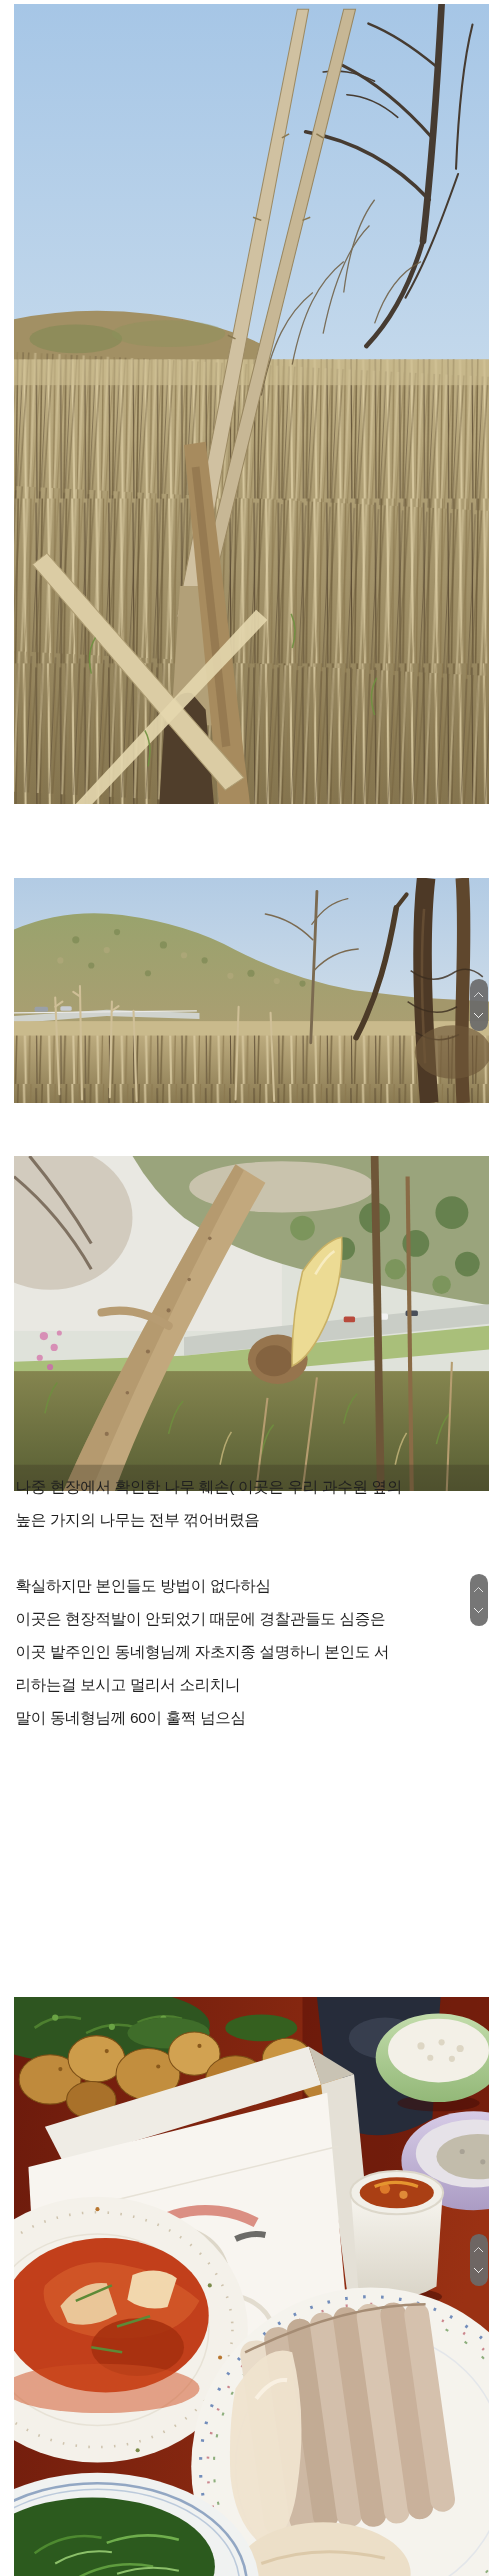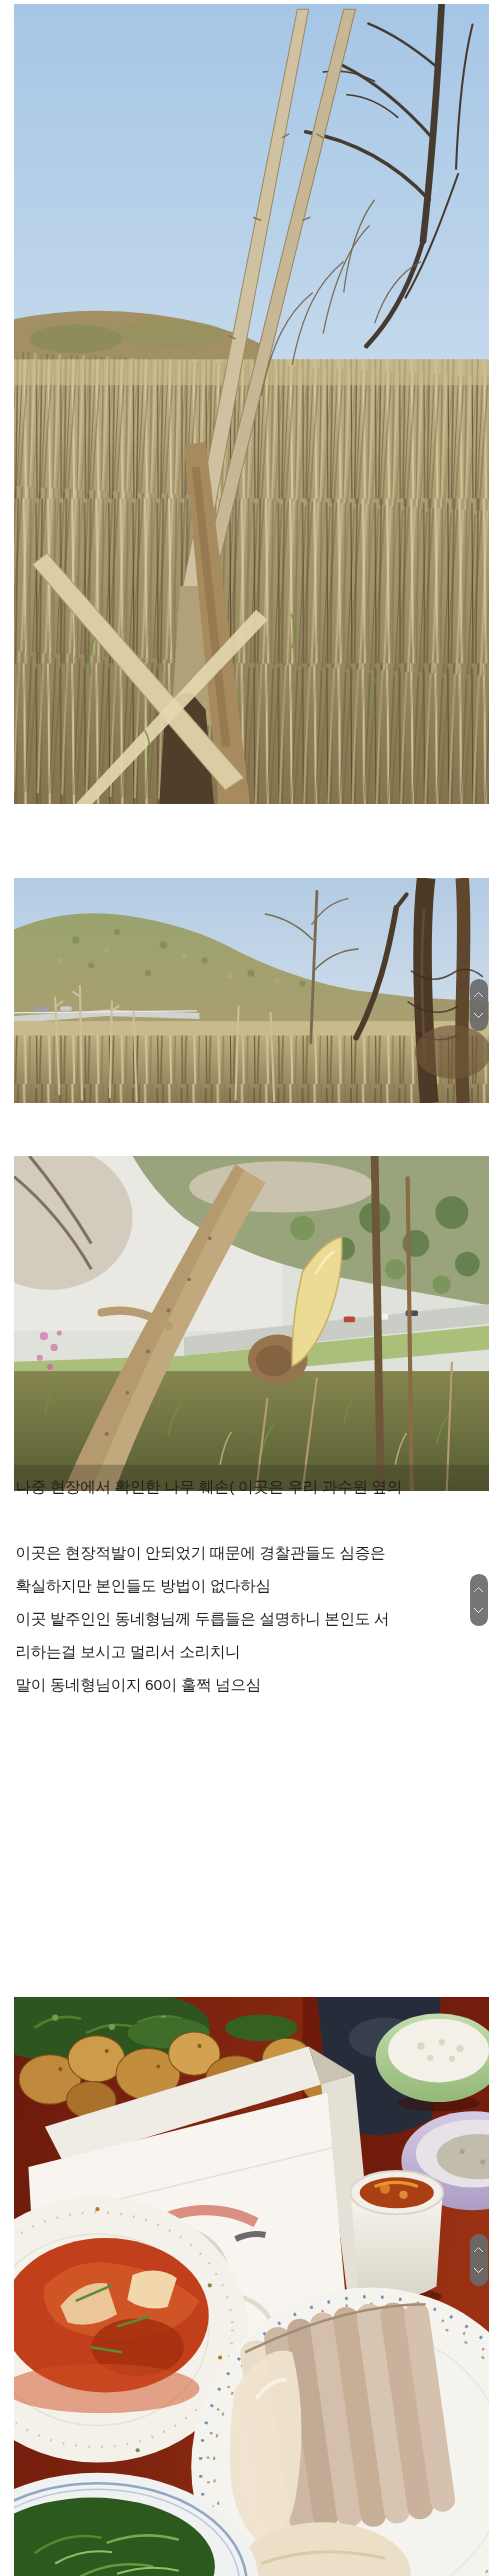--- a/index.html
+++ b/index.html
@@ -254,26 +254,27 @@
           <circle cx="50" cy="392" r="6"></circle>
         <circle cx="88" cy="344" r="5"></circle>
           <circle cx="70" cy="410" r="6" fill="#c578a4"></circle>
       </g>
       <rect y="600" width="922" height="51" fill="#3e3a24" opacity=".35"></rect>
     </svg>
   </div>
 
   <div class="textblock" id="textblock-middle">
     <div class="tline">나중 현장에서 확인한 나무 훼손( 이곳은 우리 과수원 옆의</div>
+    <div class="tline">높은 가지의 나무는 전부 꺾어버렸음</div>
     <div class="tline"></div>
+    <div class="tline">확실하지만 본인들도 방법이 없다하심</div>
     <div class="tline">이곳은 현장적발이 안되었기 때문에 경찰관들도 심증은</div>
-    <div class="tline">확실하지만 본인들도 방법이 없다하심</div>
-    <div class="tline">이곳 밭주인인 동네형님께 두릅들은 설명하니 본인도 서</div>
+    <div class="tline">이곳 밭주인인 동네형님께 자초지종 설명하니 본인도 서</div>
     <div class="tline">리하는걸 보시고 멀리서 소리치니</div>
-    <div class="tline">말이 동네형님이지 60이 훌쩍 넘으심</div>
+    <div class="tline">말이 동네형님께 60이 훌쩍 넘으심</div>
   </div>
 
   <div class="photo" id="photo4" aria-label="Table with fried chicken box, kimchi plate, boiled pork slices on floral plate, greens, rice bowls and sauce cup on dark red table">
     <svg viewBox="0 0 922 1233" preserveAspectRatio="none">
       <defs>
         <linearGradient id="p4t" x1="0" y1="0" x2="1" y2="0.3">
           <stop offset="0" stop-color="#6b1a0c"></stop>
             <stop offset="1" stop-color="#9a3113"></stop>
         </linearGradient>
         <linearGradient id="bowlg" x1="0" y1="0" x2="0" y2="1">

